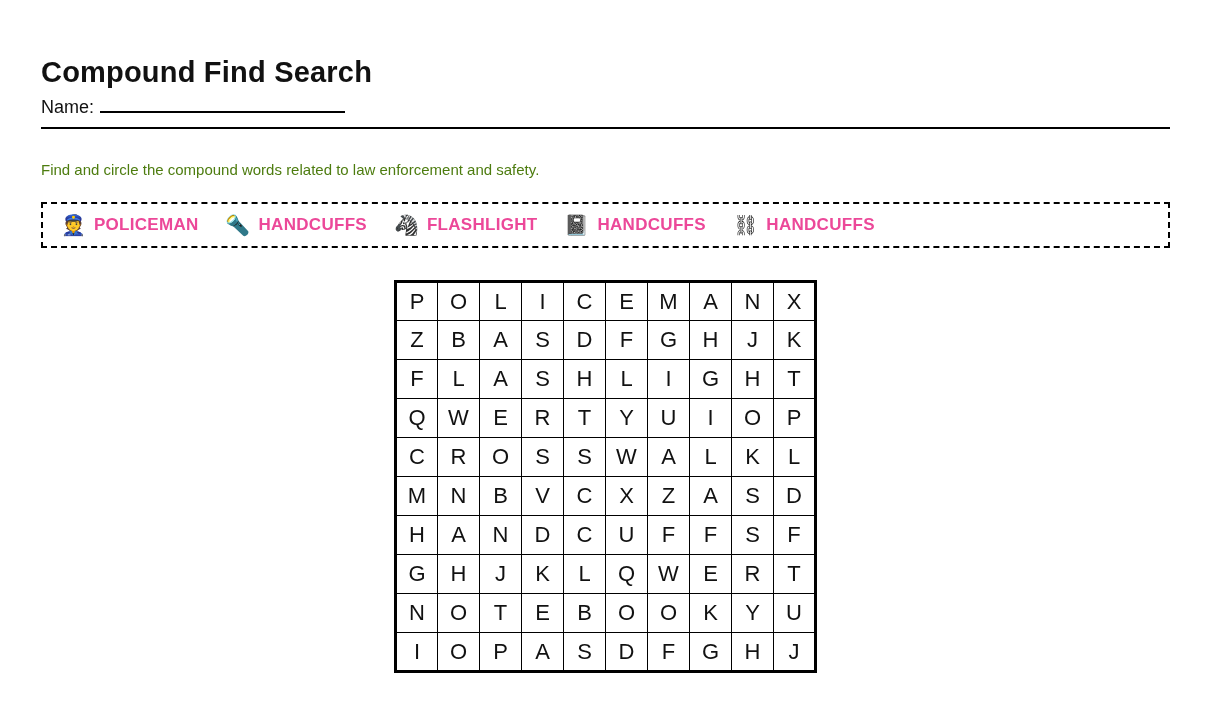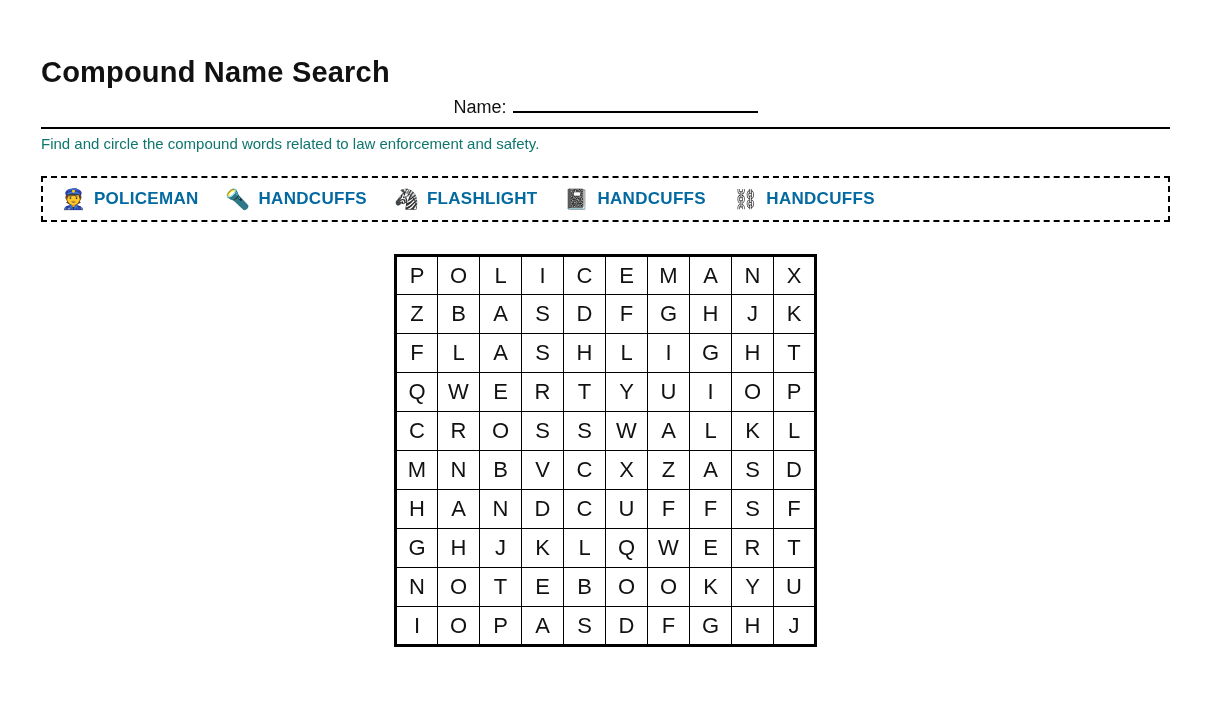--- a/index.html
+++ b/index.html
@@ -23,39 +23,39 @@
     border-bottom: 2px solid #000000;
   }
   .title {
     font-size: 29px;
     font-weight: bold;
     color: #111111;
     letter-spacing: 0.2px;
   }
   .name-row {
     margin-top: 6px;
-    text-align: center;
+    text-align: left;
     font-size: 18px;
     height: 24px;
     line-height: 24px;
   }
   .name-label { color: #111111; }
   .name-line {
     display: inline-block;
     width: 245px;
     height: 18px;
     border-bottom: 2px solid #000000;
     margin-left: 6px;
     vertical-align: baseline;
   }
   
   .instructions {
-    margin-top: 6px;
+    margin-top: 32px;
     font-size: 15px;
-    color: #0f766e;
+    color: #4d7c0f;
   }
   
   .word-bank {
     margin-top: 24px;
     border: 2px dashed #000000;
     padding: 11px 18px;
     display: flex;
     align-items: center;
     gap: 27px;
   }
@@ -65,21 +65,21 @@
     gap: 8px;
   }
   .word-icon {
     font-size: 20px;
     line-height: 1;
   }
   .word-label {
     font-size: 17px;
     font-weight: bold;
     letter-spacing: 0.3px;
-    color: #0369a1;
+    color: #ec4899;
   }
   
   .grid-wrap {
     margin-top: 32px;
     display: flex;
     justify-content: center;
   }
   table.ws-grid {
     border-collapse: collapse;
     border: 3px solid #000000;
@@ -94,21 +94,21 @@
     color: #111111;
     background: #ffffff;
   }
 </style>
 </head>
 <body>
 
 <div class="page">
 
   <div class="header">
-    <div class="title">Compound Name Search</div>
+    <div class="title">Compound Find Search</div>
     <div class="name-row">
       <span class="name-label">Name:</span><span class="name-line"></span>
     </div>
   </div>
 
   <p class="instructions">Find and circle the compound words related to law enforcement and safety.</p>
 
   <div class="word-bank">
       <span class="word-item">
         <span class="word-icon">👮</span>

